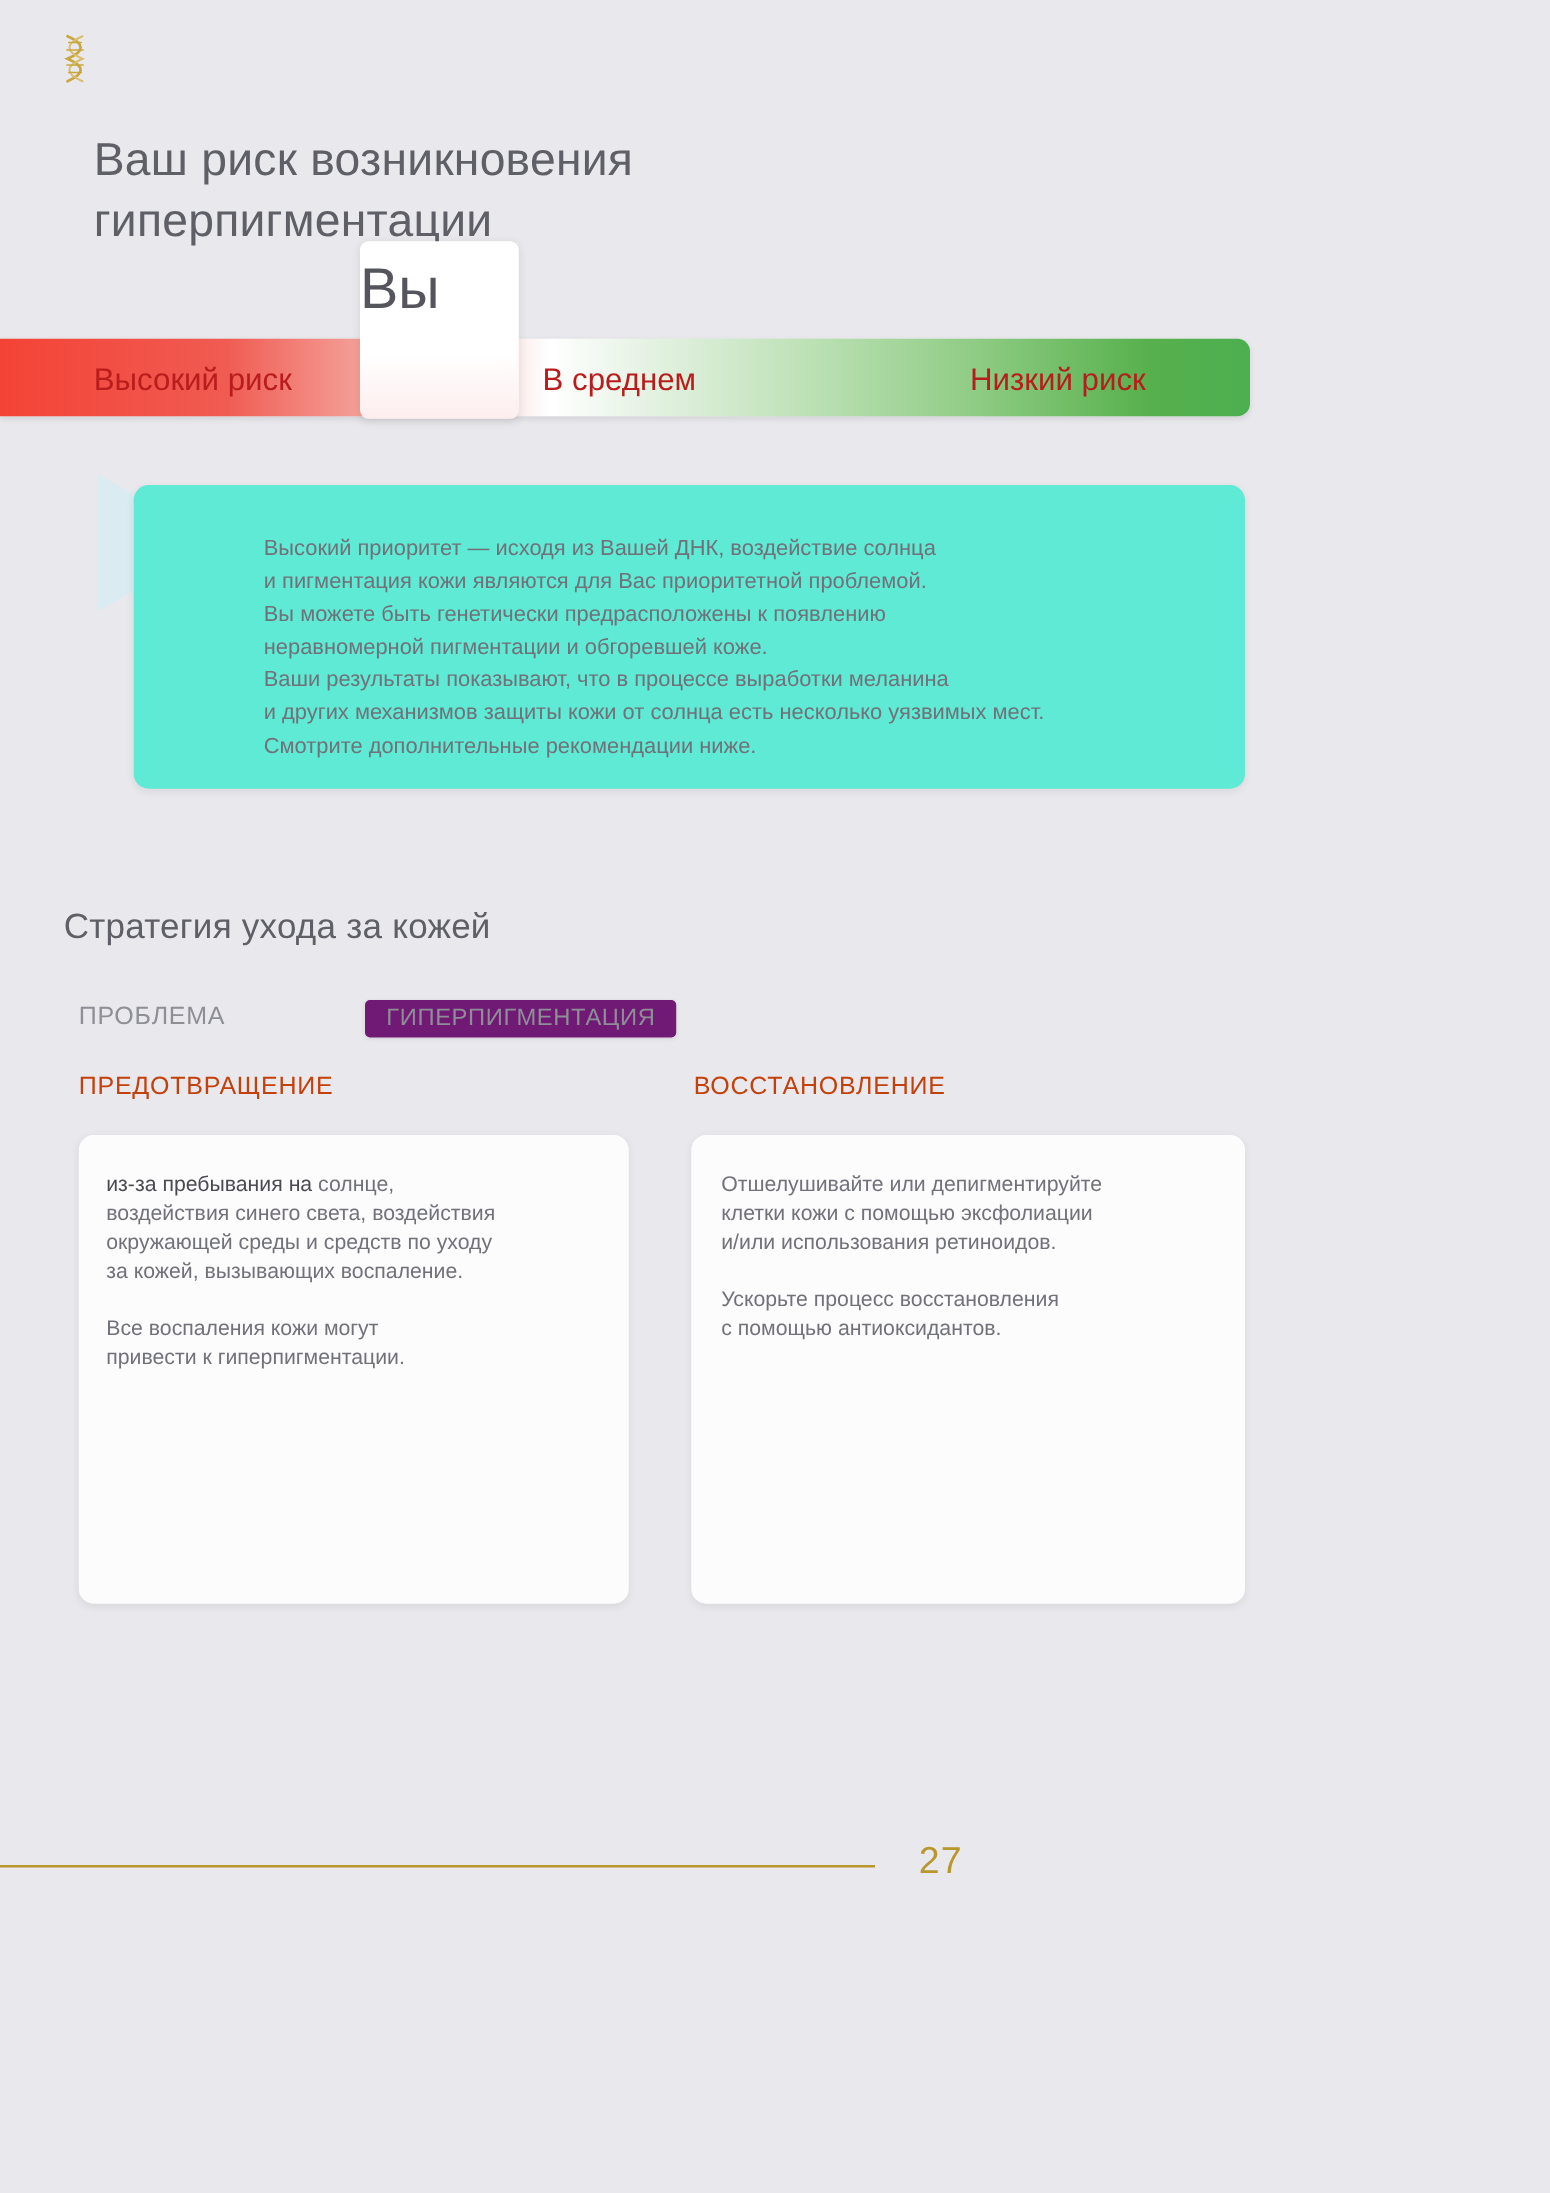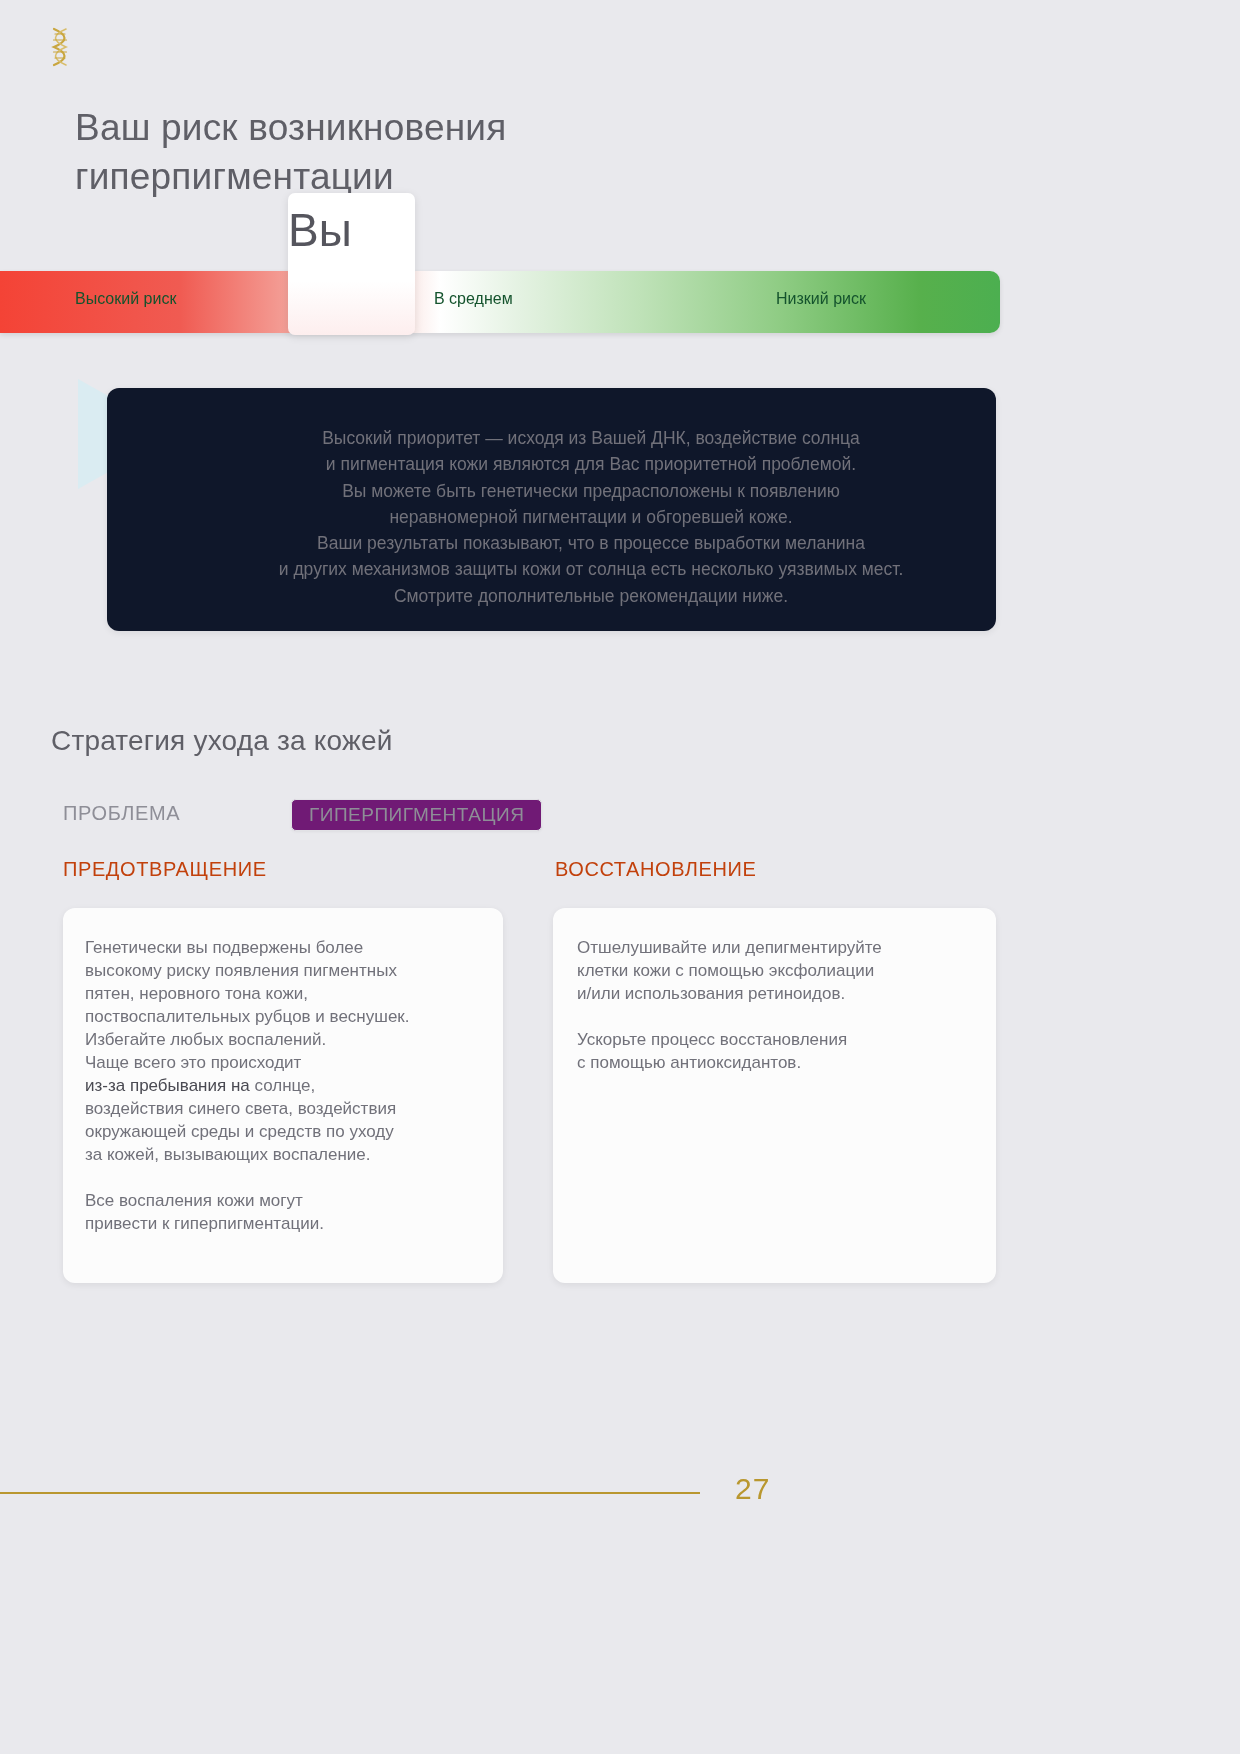--- a/index.html
+++ b/index.html
@@ -59,23 +59,23 @@
       #e4f2e2 52%,
       #bfe2b8 64%,
       #8fcc84 78%,
       #57b04c 92%,
       #4caf50 100%);
     box-shadow: 0 2px 5px rgba(0,0,0,0.10);
   }
   .scale-label {
     position: absolute;
     top: 19px;
-    font-size: 16px;
-    font-weight: 300;
-    color: #14532d;
+    font-size: 25px;
+    font-weight: 300;
+    color: #b91c1c;
     white-space: nowrap;
   }
   .scale-label.high  { left: 75px; }
   .scale-label.mid   { left: 434px; }
   .scale-label.low   { left: 776px; }
 
   .you-marker {
     position: absolute;
     left: 288px;
     top: 193px;
@@ -106,24 +106,23 @@
     border-top: 55px solid transparent;
     border-bottom: 55px solid transparent;
     border-left: 98px solid #daecf2;
   }
   .callout {
     position: absolute;
     left: 107px;
     top: 388px;
     width: 889px;
     height: 243px;
-    background: #0f172a;
+    background: #5eead4;
     border-radius: 12px;
     box-shadow: 0 2px 7px rgba(0,0,0,0.07);
-    text-align: center;
   }
   .callout p {
     margin: 0;
     position: absolute;
     left: 104px;
     top: 37px;
     width: 760px;
     font-size: 17.5px;
     line-height: 26.3px;
     font-weight: 300;
@@ -263,27 +262,21 @@
 
 <h2 class="section-title">Стратегия ухода за кожей</h2>
 
 <div class="problem-label">ПРОБЛЕМА</div>
 <div class="problem-chip">ГИПЕРПИГМЕНТАЦИЯ</div>
 
 <div class="col-head left">ПРЕДОТВРАЩЕНИЕ</div>
 <div class="col-head right">ВОССТАНОВЛЕНИЕ</div>
 
 <div class="panel left">
-  <p><span>Генетически вы подвержены более
-высокому риску появления пигментных
-пятен, неровного тона кожи,
-поствоспалительных рубцов и веснушек.
-Избегайте любых воспалений.
-Чаще всего это происходит
-</span><span class="emph">из-за пребывания на</span><span> солнце,
+  <p><span class="emph">из-за пребывания на</span><span> солнце,
 воздействия синего света, воздействия
 окружающей среды и средств по уходу
 за кожей, вызывающих воспаление.
 
 Все воспаления кожи могут
 привести к гиперпигментации.</span></p>
 </div>
 
 <div class="panel right">
   <p>Отшелушивайте или депигментируйте

